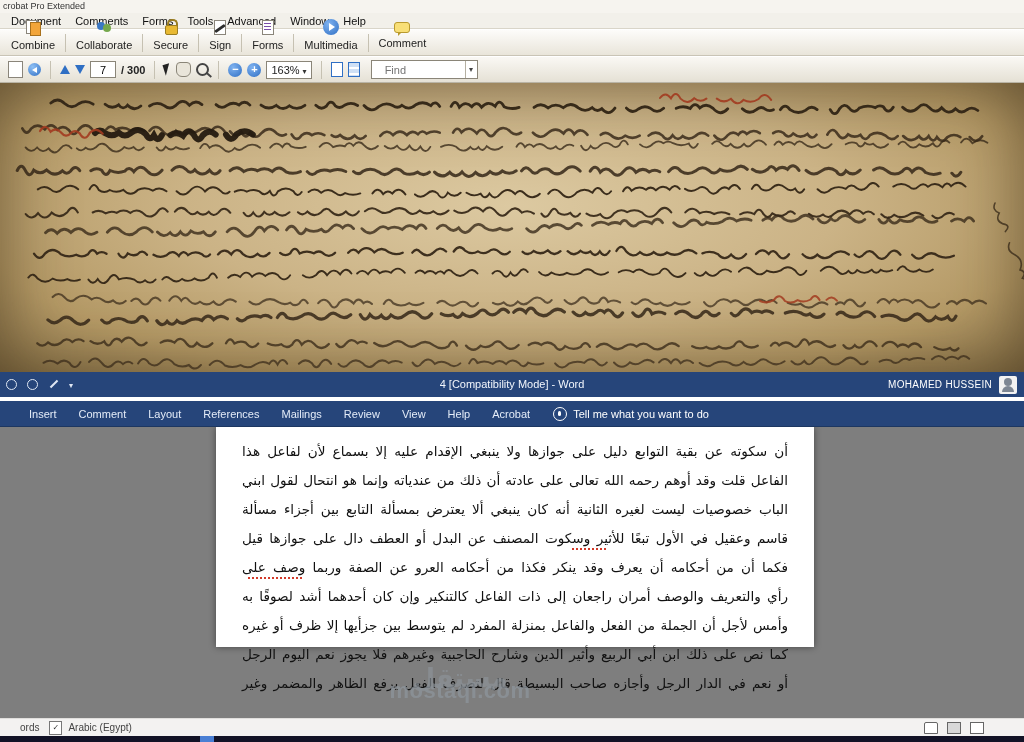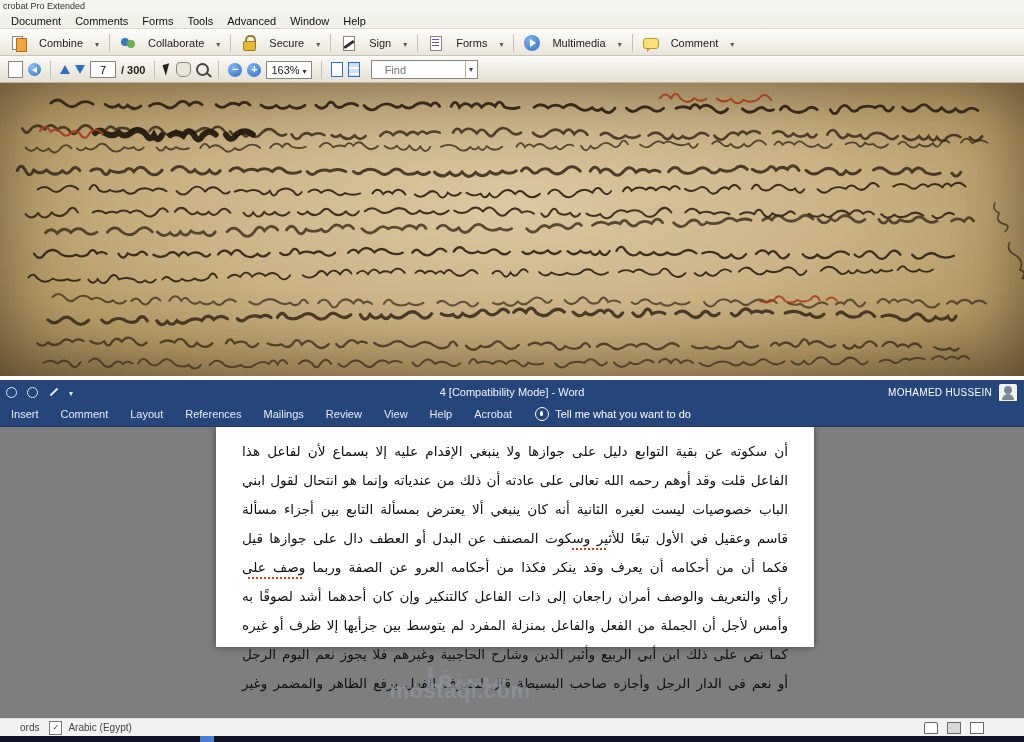--- a/index.html
+++ b/index.html
@@ -11,21 +11,21 @@
             font-size:9px;color:#333;line-height:13px;padding-left:3px;box-sizing:border-box;}
   .acro-menubar{position:absolute;left:0;top:13px;width:1024px;height:16px;background:#f2f0ea;
             border-bottom:1px solid #d9d5c9;display:flex;align-items:center;padding-left:4px;box-sizing:border-box;}
   .menu-item{padding:0 7px;font-size:11px;color:#111;cursor:default;}
   .acro-tb1{position:absolute;left:0;top:30px;width:1024px;height:26px;
             background:linear-gradient(#fdfcfa,#e9e5da);border-bottom:1px solid #c9c4b6;
             display:flex;align-items:center;padding-left:5px;box-sizing:border-box;}
   .acro-tb2{position:absolute;left:0;top:57px;width:1024px;height:26px;
             background:linear-gradient(#faf8f4,#e5e1d5);border-bottom:1px solid #b9b4a5;
             display:flex;align-items:center;gap:5px;padding-left:8px;box-sizing:border-box;}
-  .tb-btn{display:flex;align-items:center;gap:12px;padding:2px 6px;border-radius:3px;}
+  .tb-btn{display:flex;align-items:center;gap:4px;padding:2px 6px;border-radius:3px;flex-direction:column;}
   .tb-caret::after{content:"▾";font-size:8px;color:#555;}
   .tb-sep{width:1px;height:18px;background:#c6c1b2;margin:0 4px;}
 
   .ic{width:16px;height:16px;position:relative;display:inline-block;}
   .ic-combine::before{content:"";position:absolute;left:1px;top:1px;width:9px;height:12px;background:#fff;border:1px solid #8a857a;}
   .ic-combine::after{content:"";position:absolute;left:5px;top:3px;width:9px;height:12px;background:#f2a53a;border:1px solid #a8701c;}
   .ic-collab::before{content:"";position:absolute;left:1px;top:3px;width:8px;height:8px;border-radius:50%;background:#3b78c4;}
   .ic-collab::after{content:"";position:absolute;left:7px;top:5px;width:8px;height:8px;border-radius:50%;background:#76a84c;}
   .ic-secure::before{content:"";position:absolute;left:4px;top:0;width:7px;height:7px;border:2px solid #9a7d22;border-bottom:none;border-radius:5px 5px 0 0;}
   .ic-secure::after{content:"";position:absolute;left:2px;top:6px;width:11px;height:8px;background:#e8b933;border:1px solid #9a7d22;border-radius:2px;}
@@ -62,34 +62,34 @@
   .find-box input{border:0;outline:none;width:76px;font-size:11px;padding:0 4px;font-family:inherit;color:#333;}
   .find-caret{width:14px;height:100%;border-left:1px solid #b5b0a2;display:flex;align-items:center;justify-content:center;}
   .find-caret::after{content:"▾";font-size:8px;color:#444;}
 
   .manuscript{position:absolute;left:0;top:83px;width:1024px;height:293px;
       background:radial-gradient(ellipse at 50% 42%, #dcc9a1 0%, #cbb386 45%, #b59a66 75%, #8a744a 100%);
       box-shadow:inset 0 0 70px rgba(50,35,15,.55);}
   .manuscript svg{position:absolute;left:0;top:0;}
 
   
-  .w-title{position:absolute;left:0;top:380px;width:1024px;height:25px;background:#26457a;color:#fff;}
+  .w-title{position:absolute;left:0;top:372px;width:1024px;height:25px;background:#26457a;color:#fff;}
   .w-qat{position:absolute;left:6px;top:6px;display:flex;align-items:center;gap:10px;}
   .qat-circle{width:11px;height:11px;border:1.5px solid #dfe7f3;border-radius:50%;box-sizing:border-box;}
   .qat-pen{width:11px;height:11px;position:relative;}
   .qat-pen::after{content:"";position:absolute;left:1px;top:4px;width:10px;height:2px;background:#dfe7f3;transform:rotate(-45deg);}
   .qat-caret::after{content:"▾";font-size:8px;color:#dfe7f3;}
   .w-title-center{position:absolute;left:0;right:0;top:0;height:25px;line-height:25px;text-align:center;font-size:11px;color:#f2f6fc;}
   .w-user{position:absolute;right:32px;top:0;height:25px;line-height:25px;font-size:10px;color:#fff;letter-spacing:.3px;}
   .w-avatar{position:absolute;right:7px;top:4px;width:18px;height:18px;background:#f2f2f2;border-radius:2px;}
   .w-avatar::before{content:"";position:absolute;left:5px;top:2px;width:8px;height:8px;border-radius:50%;background:#7d8693;}
   .w-avatar::after{content:"";position:absolute;left:3px;bottom:2px;width:12px;height:6px;border-radius:6px 6px 0 0;background:#7d8693;}
 
   .w-tabs{position:absolute;left:0;top:401px;width:1024px;height:26px;background:#26457a;
-          border-bottom:1px solid #1d3761;display:flex;align-items:center;padding-left:0;box-sizing:border-box;}
+          border-bottom:1px solid #1d3761;display:flex;align-items:center;padding-left:18px;box-sizing:border-box;}
   .w-tab{padding:0 11px;font-size:11px;color:#e4ecf8;}
   .tellme{display:flex;align-items:center;gap:6px;margin-left:12px;color:#fff;font-size:11px;}
   .bulb{width:12px;height:12px;border:1px solid #fff;border-radius:50%;position:relative;}
   .bulb::after{content:"";position:absolute;left:4px;top:3px;width:3px;height:5px;background:#fff;border-radius:2px;}
 
   .w-doc{position:absolute;left:0;top:427px;width:1024px;height:291px;background:#7e7e7e;overflow:hidden;}
   .w-page{position:absolute;left:204px;top:0;width:598px;height:220px;background:#fff;box-shadow:0 0 7px rgba(0,0,0,.45);margin-left:12px;}
   .doc-text{position:absolute;left:26px;right:26px;top:10px;direction:rtl;
             font-family:"DejaVu Sans",sans-serif;font-size:13.6px;color:#111;line-height:29px;}
   .doc-line{text-align:justify;text-align-last:justify;}

